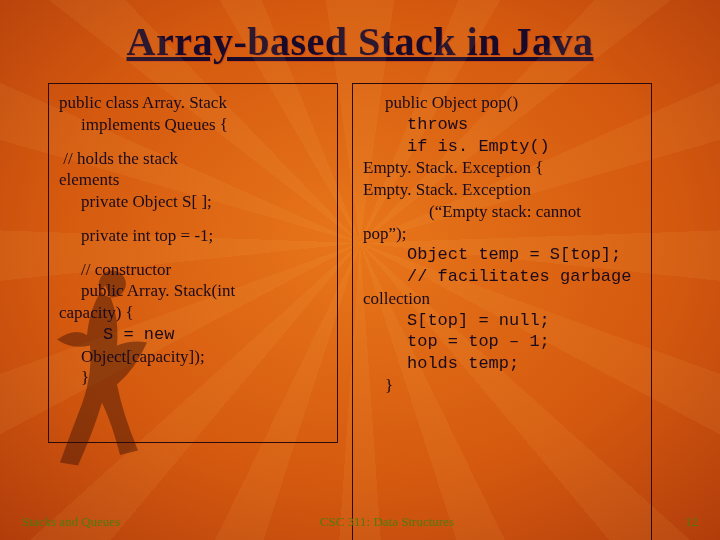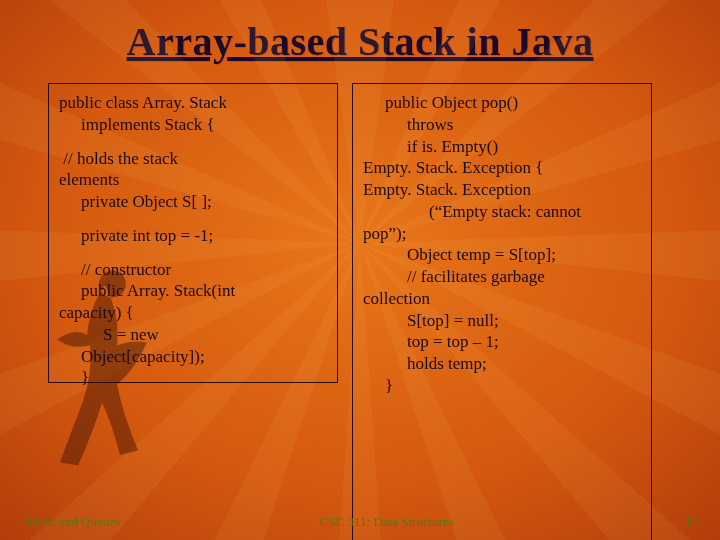--- a/index.html
+++ b/index.html
@@ -38,25 +38,25 @@
   .codebox {
     border: 1px solid #2a0a0a;
     padding: 8px 10px 6px 10px;
     flex: 1;
     color: #1a0a1a;
     font-size: 17px;
     line-height: 1.28;
     background: transparent;
     position: relative;
   }
-  .codebox.left { flex: 0 0 290px; height: 300px; }
+  .codebox.left { flex: 0 0 290px; height: 360px; }
   .codebox.right { flex: 0 0 300px; height: 478px; }
   .ln { white-space: pre-wrap; }
   .i1 { padding-left: 22px; }
-  .i2 { padding-left: 44px; }
+  .i2 { padding-left: 44px; font-family: Liberation Mono, monospace; }
   .i3 { padding-left: 66px; }
   .footer {
     position: absolute;
     bottom: 10px;
     left: 0; right: 0;
     display: flex;
     justify-content: space-between;
     padding: 0 22px 0 22px;
     font-size: 13px;
     color: #4d7c0f;
@@ -87,21 +87,21 @@
     <path d="M55 12 a9 9 0 1 1 -0.1 0 M50 22 Q40 35 38 55 Q30 50 18 58 Q28 65 40 62 Q42 80 35 100 Q28 118 20 140 L32 142 Q42 120 48 100 Q55 115 60 135 L72 132 Q62 108 58 88 Q70 78 78 60 Q68 58 58 62 Q60 40 50 22 Z" fill="#3a1005"></path>
   </svg>
 </div>
 
 <h1 class="title">Array-based Stack in Java</h1>
 
 <div class="columns">
 
   <div class="codebox left">
     <div class="ln">public class Array. Stack</div>
-    <div class="ln i1">implements Stack {</div>
+    <div class="ln i1">implements Queues {</div>
     <div style="height:12px"></div>
     <div class="ln"> // holds the stack</div>
     <div class="ln">elements</div>
     <div class="ln i1">private Object S[ ];</div>
     <div style="height:12px"></div>
     <div class="ln i1">private int top = -1;</div>
     <div style="height:12px"></div>
     <div class="ln i1">// constructor</div>
     <div class="ln i1">public Array. Stack(int</div>
     <div class="ln">capacity) {</div>

